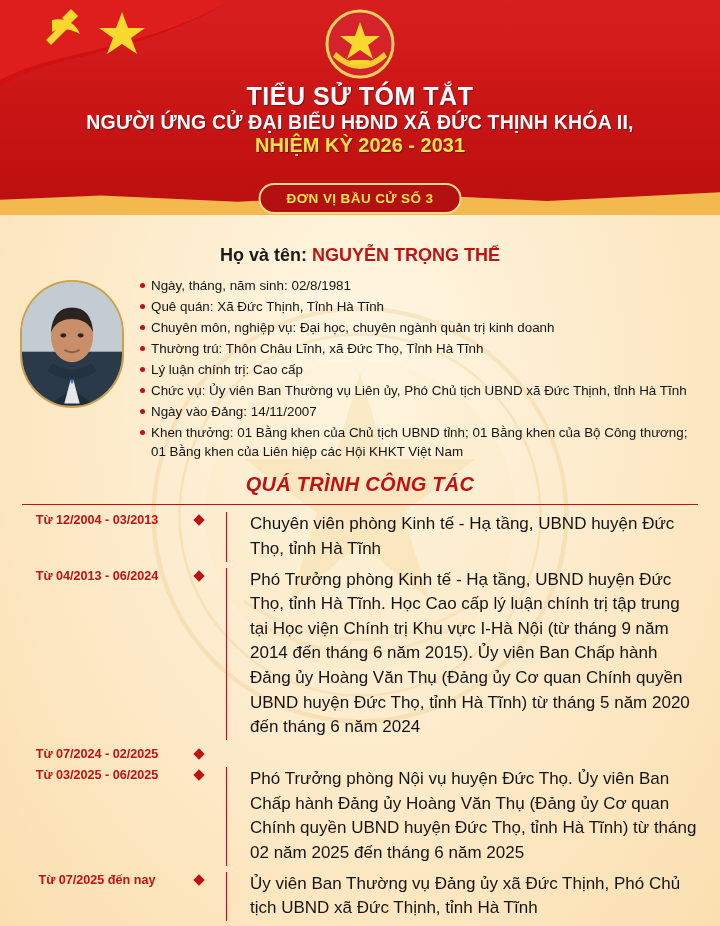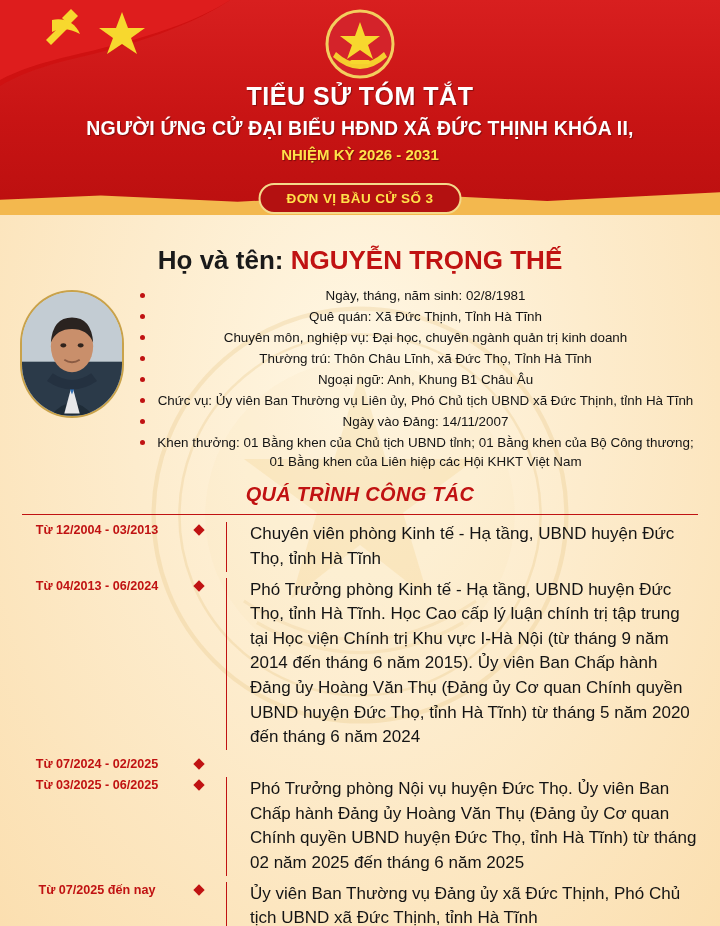--- a/index.html
+++ b/index.html
@@ -63,27 +63,26 @@
     left: 0; right: 0; top: 82px;
     text-align: center;
     color: #ffffff;
     z-index: 4;
   }
   .title-1 {
     font-size: 25px; font-weight: bold; letter-spacing: .5px;
     text-shadow: 1px 1px 1px rgba(0,0,0,.35);
   }
   .title-2 {
-    margin-top: 6px;
     font-size: 19.5px; font-weight: bold; letter-spacing: .2px;
     text-shadow: 1px 1px 1px rgba(0,0,0,.35);
   }
   .title-3 {
-    margin-top: 6px;
-    font-size: 15px; font-weight: bold; color: #ffe24a;
+    margin-top: 0;
+    font-size: 20px; font-weight: bold; color: #ffe24a;
     text-shadow: 1px 1px 1px rgba(0,0,0,.35);
   }
   .unit-badge {
     position: absolute;
     left: 50%; top: 183px;
     transform: translateX(-50%);
     z-index: 6;
     background: #b31111;
     border: 2px solid #f4d98a;
     border-radius: 16px;
@@ -95,33 +94,32 @@
   }
 
   
   .content {
     position: relative;
     z-index: 3;
     padding: 22px 16px 0 16px;
   }
   .name-line {
     text-align: center;
-    font-size: 26px;
+    font-size: 18px;
     font-weight: bold;
     color: #1a1a1a;
     margin: 8px 0 10px 0;
   }
   .name-line .name-val { color: #c01212; }
 
   .profile {
     display: flex;
     align-items: flex-start;
     gap: 14px;
     padding: 0 4px;
-    text-align: center;
   }
   .photo {
     flex: 0 0 auto;
     width: 104px; height: 128px;
     margin-top: 4px;
     border-radius: 50%/42%;
     border: 2px solid #c9a24a;
     background: linear-gradient(180deg,#cfd8de 0%, #b9c4cc 100%);
     overflow: hidden;
     position: relative;
@@ -279,21 +277,21 @@
           <path d="M44 70 q8 5 16 0" stroke="#8a5b43" stroke-width="2" fill="none"></path>
           <path d="M32 84 q20 14 40 0 l6 8 q-26 18 -52 0 z" fill="#243140"></path>
         </svg>
       </div>
 
       <div class="facts">
         <div class="fact">Ngày, tháng, năm sinh: 02/8/1981</div>
         <div class="fact">Quê quán: Xã Đức Thịnh, Tỉnh Hà Tĩnh</div>
         <div class="fact">Chuyên môn, nghiệp vụ: Đại học, chuyên ngành quản trị kinh doanh</div>
         <div class="fact">Thường trú: Thôn Châu Lĩnh, xã Đức Thọ, Tỉnh Hà Tĩnh</div>
-        <div class="fact">Ngoại ngữ: Anh, Khung B1 Châu Âu</div>
+        <div class="fact">Lý luận chính trị: Cao cấp</div>
         <div class="fact">Chức vụ: Ủy viên Ban Thường vụ Liên ủy, Phó Chủ tịch UBND xã Đức Thịnh, tỉnh Hà Tĩnh</div>
         <div class="fact">Ngày vào Đảng: 14/11/2007</div>
         <div class="fact">Khen thưởng: 01 Bằng khen của Chủ tịch UBND tỉnh; 01 Bằng khen của Bộ Công thương; 01 Bằng khen của Liên hiệp các Hội KHKT Việt Nam</div>
       </div>
     </div>
 
     <div class="section-title">QUÁ TRÌNH CÔNG TÁC</div>
 
     <div class="timeline">
 

